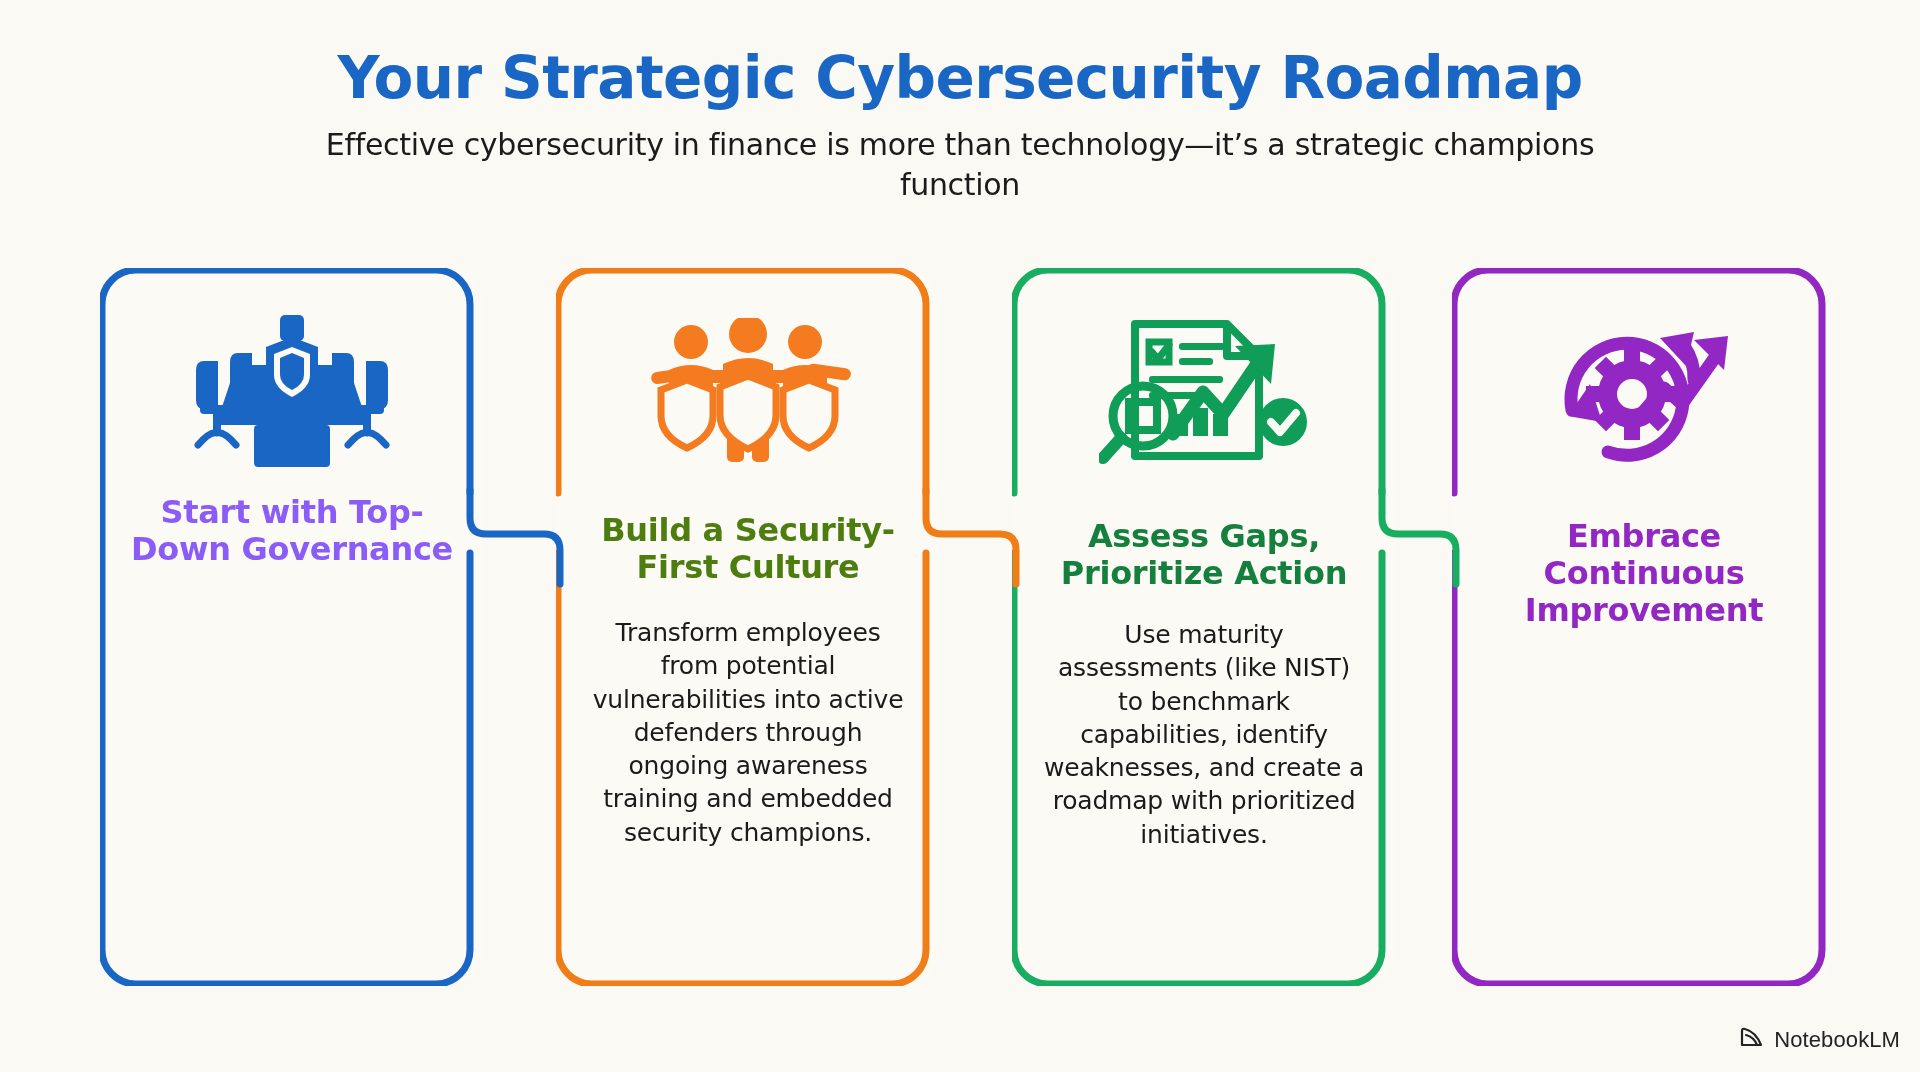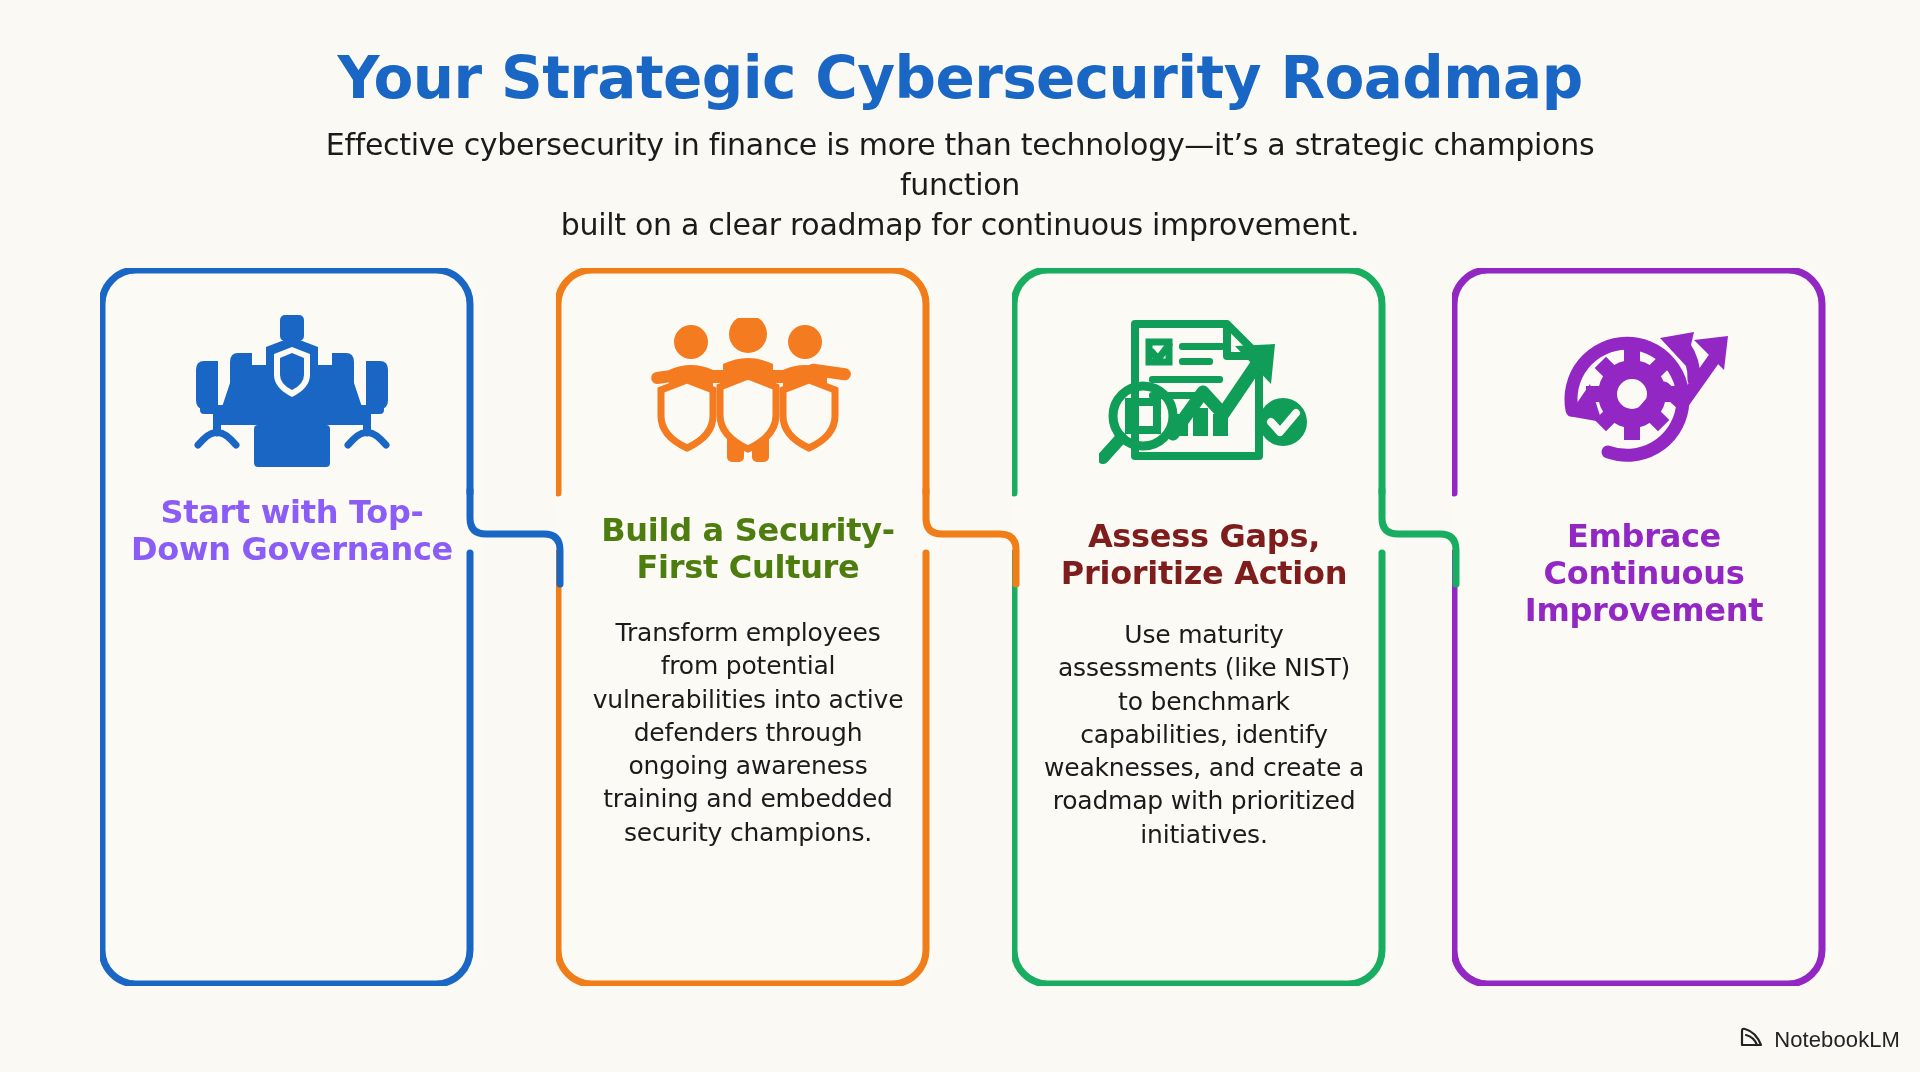--- a/index.html
+++ b/index.html
@@ -126,21 +126,21 @@
     text-align: center;
     color: #1b1b1b;
     letter-spacing: -0.2px;
     font-family: "DejaVu Sans", sans-serif;
     max-width: 320px;
   }
 
   
   .c-blue   .card-title { color: #8b5cf6; }
   .c-orange .card-title { color: #4d7c0f; }
-  .c-green  .card-title { color: #7f1d1d; }
+  .c-green  .card-title { color: #15803d; }
   .c-purple .card-title { color: #9227c4; }
 
   
   .card-1 .card-title { margin-top: 6px; }
   .card-2 .icon-box { margin-bottom: 34px; }
   .card-2 .card-title { margin-bottom: 30px; }
   .card-3 .icon-box { margin-bottom: 40px; }
   .card-3 .card-title { margin-bottom: 26px; }
   .card-4 .icon-box { margin-bottom: 40px; }
   .card-4 .card-title { margin-bottom: 22px; }
@@ -168,21 +168,20 @@
 </style>
 </head>
 <body>
 
 <div class="canvas">
 
   <div class="header">
     <div class="main-title">Your Strategic Cybersecurity Roadmap</div>
     <div class="subtitle">
       <div>Effective cybersecurity in finance is more than technology—it’s a strategic champions function</div>
-      <div>built on a clear roadmap for continuous improvement.</div>
     </div>
   </div>
 
   <div class="cards-row">
 
     <div class="card card-1 c-blue">
       <svg class="card-frame" viewBox="0 0 384 718">
 
         <path d="M 370 225 L 370 36 A 34 34 0 0 0 336 2 L 36 2 A 34 34 0 0 0 2 36 L 2 682 A 34 34 0 0 0 36 716 L 336 716 A 34 34 0 0 0 370 682 L 370 285" fill="none" stroke="#1a66c4" stroke-width="7" stroke-linecap="round"></path>
       </svg>

